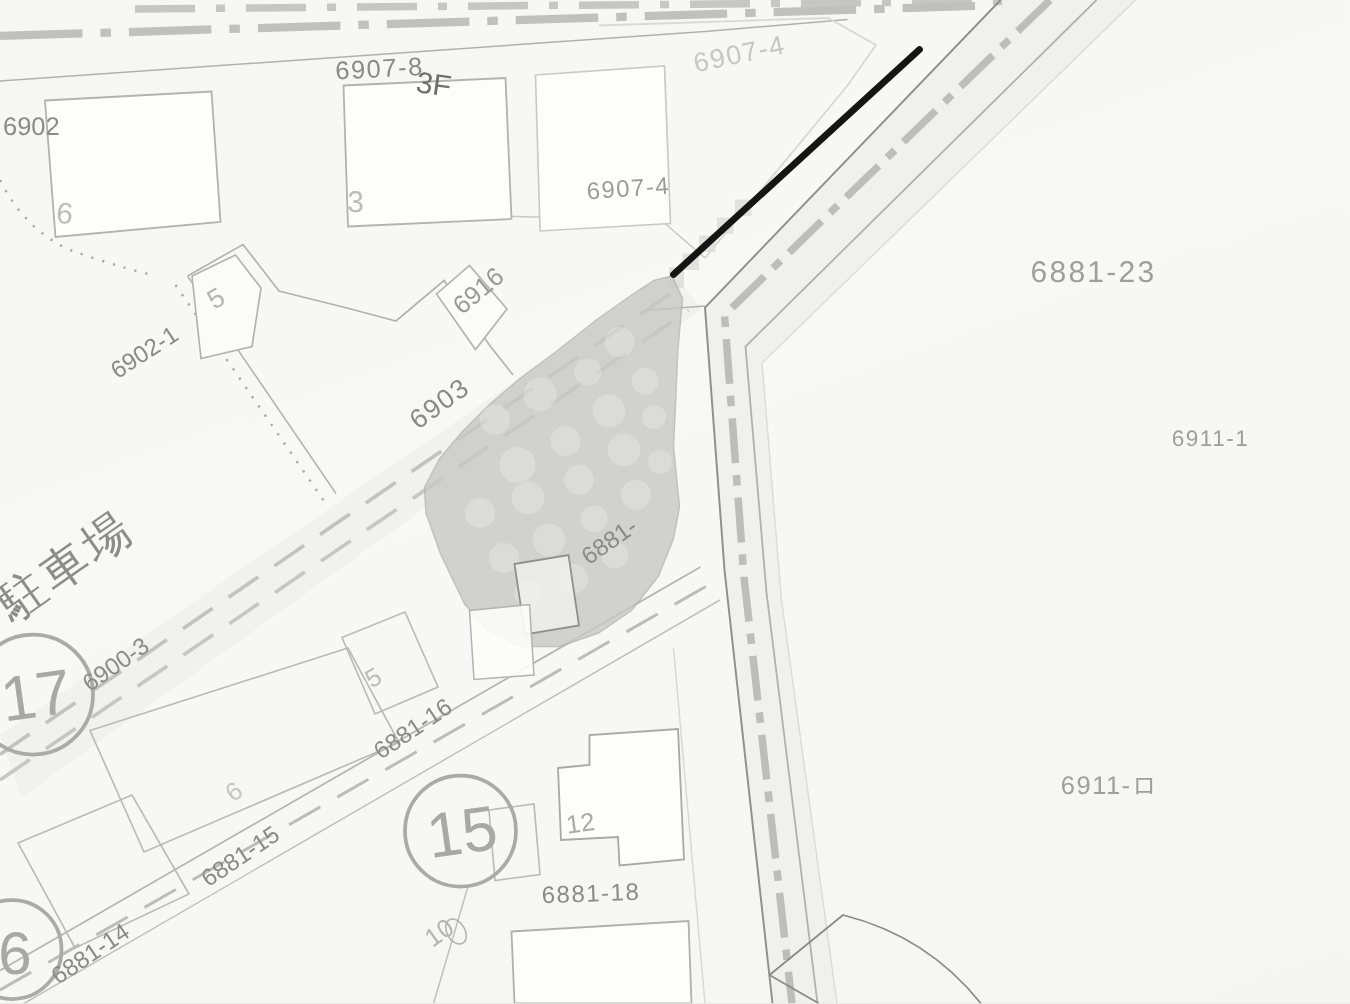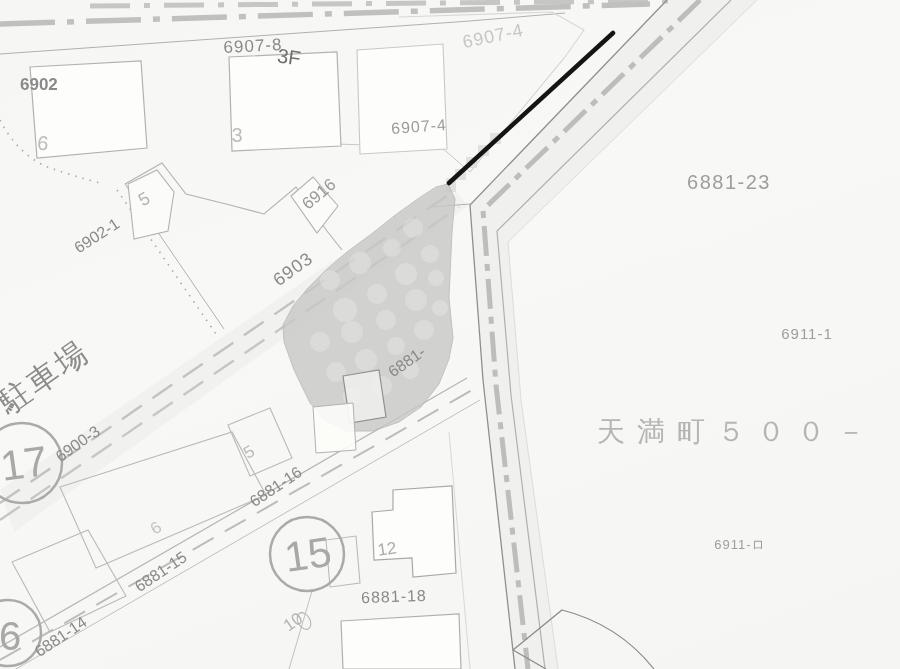--- a/index.html
+++ b/index.html
@@ -112,33 +112,32 @@
     <circle cx="22" cy="463" r="40" fill="none" stroke="#aaaaa8" stroke-width="2.5"></circle>
     <circle cx="307" cy="554" r="37" fill="none" stroke="#aaaaa8" stroke-width="2.5"></circle>
     <circle cx="8" cy="633" r="33" fill="none" stroke="#aaaaa8" stroke-width="2.5"></circle>
   </svg>
 
   <div class="lbl" style="left:253px;top:46px;font-size:17px;letter-spacing:1px;transform:translate(-50%,-50%) rotate(-3deg);">6907-8</div>
   <div class="lbl" style="left:289px;top:57px;font-size:20px;color:#6f6f6f;transform:translate(-50%,-50%) rotate(8deg);">3F</div>
   <div class="lbl" style="left:493px;top:36px;font-size:18px;color:#c6c6c4;letter-spacing:1px;transform:translate(-50%,-50%) rotate(-12deg);">6907-4</div>
   <div class="lbl" style="left:419px;top:127px;font-size:16px;color:#9c9c9a;letter-spacing:1px;transform:translate(-50%,-50%) rotate(-4deg);">6907-4</div>
 
-  <div class="clip" style="left:20px;top:76px;width:40px;height:24px;font-size:17px;font-weight:bold;">
+  <div class="clip" style="left:2px;top:76px;width:40px;height:24px;font-size:17px;">
     <span>6902</span>
   </div>
 
   <div class="lbl" style="left:97px;top:236px;font-size:16px;transform:translate(-50%,-50%) rotate(-33deg);">6902-1</div>
   <div class="lbl" style="left:293px;top:269px;font-size:18px;letter-spacing:1px;transform:translate(-50%,-50%) rotate(-36deg);">6903</div>
   <div class="lbl" style="left:319px;top:194px;font-size:17px;color:#9a9a9a;transform:translate(-50%,-50%) rotate(-40deg);">6916</div>
   <div class="lbl" style="left:78px;top:444px;font-size:16px;transform:translate(-50%,-50%) rotate(-35deg);">6900-3</div>
 
   <div class="lbl" style="left:729px;top:182px;font-size:20px;color:#9e9e9c;letter-spacing:1.5px;">6881-23</div>
-  <div class="lbl" style="left:807px;top:293px;font-size:15px;color:#9e9e9c;letter-spacing:1px;margin-top:40px;">6911-1</div>
-  <div class="lbl" style="left:737px;top:432px;font-size:28px;color:#b5b5b3;letter-spacing:12px;">天満町５００－</div>
-  <div class="lbl" style="left:740px;top:544px;font-size:13px;color:#9e9e9c;letter-spacing:1px;text-align:right;">6911-ロ</div>
+  <div class="lbl" style="left:807px;top:293px;font-size:15px;color:#9e9e9c;letter-spacing:1px;">6911-1</div>
+  <div class="lbl" style="left:740px;top:524px;font-size:17px;color:#9e9e9c;letter-spacing:1px;text-align:right;">6911-ロ</div>
 
   <div class="lbl" style="left:44px;top:377px;font-size:31px;color:#8c8c8c;letter-spacing:3px;transform:translate(-50%,-50%) rotate(-35deg);">駐車場</div>
 
   <div class="lbl" style="left:276px;top:487px;font-size:16px;transform:translate(-50%,-50%) rotate(-34deg);">6881-16</div>
   <div class="lbl" style="left:161px;top:572px;font-size:16px;transform:translate(-50%,-50%) rotate(-34deg);">6881-15</div>
   <div class="lbl" style="left:61px;top:637px;font-size:16px;transform:translate(-50%,-50%) rotate(-34deg);">6881-14</div>
   <div class="lbl" style="left:394px;top:597px;font-size:16px;letter-spacing:1px;transform:translate(-50%,-50%) rotate(-2deg);">6881-18</div>
   <div class="lbl" style="left:407px;top:362px;font-size:16px;transform:translate(-50%,-50%) rotate(-35deg);">6881-</div>
 
   <div class="lbl" style="left:43px;top:143px;font-size:20px;color:#bcbcba;transform:translate(-50%,-50%) rotate(5deg);">6</div>

